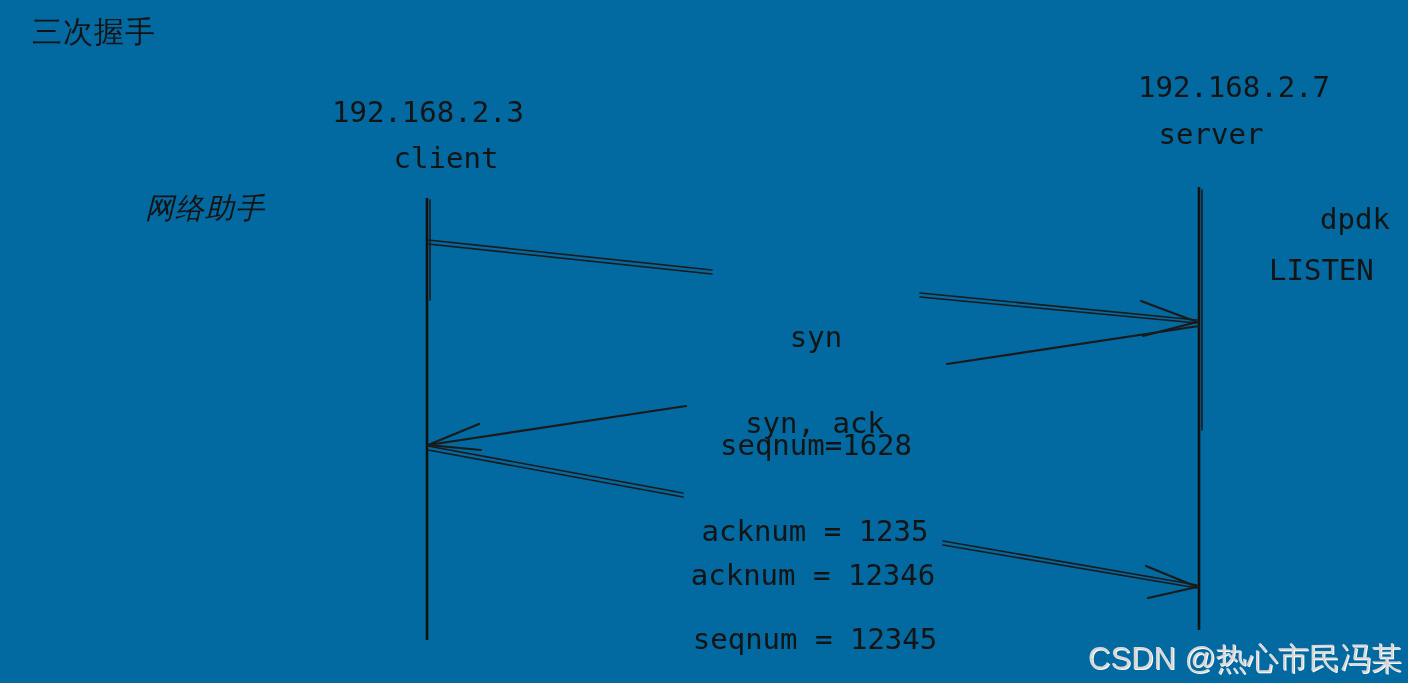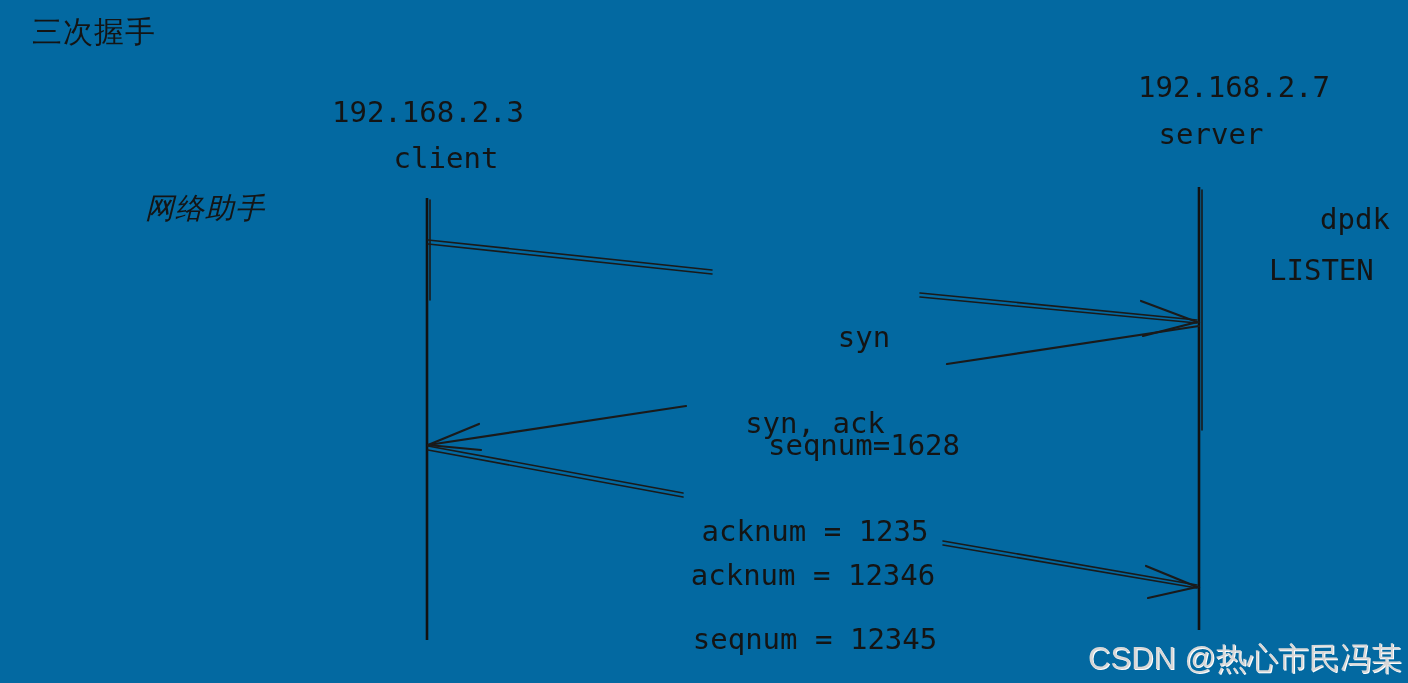--- a/index.html
+++ b/index.html
@@ -50,21 +50,21 @@
   .state-dpdk    { left: 1320px; top: 202px; }
   .state-listen  { left: 1269px; top: 253px; }
   .state-synrcvd { left: 1212px; top: 427px; }
   .msg {
     font-size: 29px;
     line-height: 36px;
     text-align: center;
     transform: translateX(-50%);
     font-weight: 500;
   }
-  .msg-1 { left: 816px; top: 247px; margin-left: 48px; }
+  .msg-1 { left: 816px; top: 247px; }
   .msg-2 { left: 815px; top: 333px; }
   .msg-3 { left: 813px; top: 485px; }
   .diagram-svg {
     position: absolute;
     left: 0; top: 0;
     width: 1408px; height: 683px;
   }
   .watermark {
     right: 6px; top: 638px;
     font-size: 31px;

